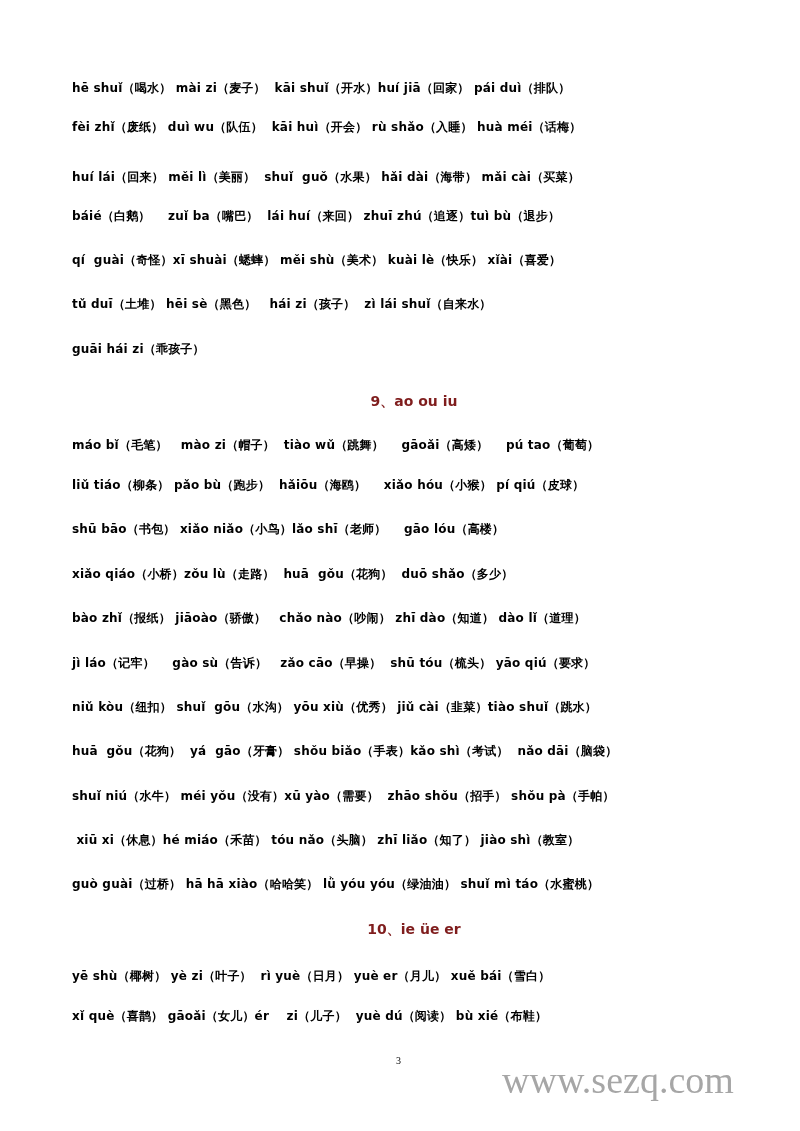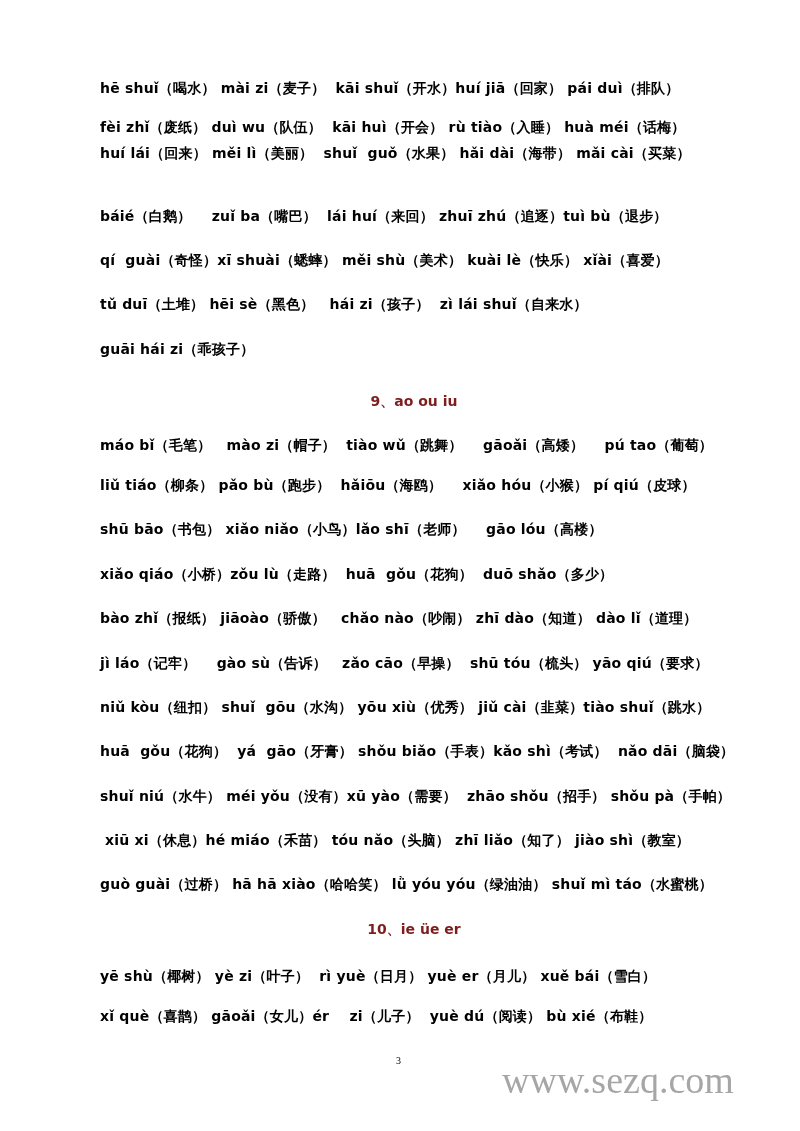--- a/index.html
+++ b/index.html
@@ -1,33 +1,33 @@
 <!DOCTYPE html>
 <html><head>
 <meta charset="utf-8">
 <style>
   html, body { margin: 0; padding: 0; background: #ffffff; }
   body { width: 800px; height: 1131px; position: relative; overflow: hidden;
          font-family: "DejaVu Sans", "Liberation Sans", sans-serif; color: #000; }
-  .line { position: absolute; left: 72px; white-space: pre; font-size: 14px;
-          font-weight: bold; letter-spacing: 0.2px; margin-left: 28px; }
+  .line { position: absolute; left: 72px; white-space: pre; font-size: 12px;
+          font-weight: bold; letter-spacing: 0.2px; }
   .heading { position: absolute; left: 0; width: 800px; text-align: center;
              color: #7f1d1d; font-size: 14px; font-weight: bold; padding-left: 14px; }
   .page-num { position: absolute; left: 396px; top: 1055px; font-size: 10px;
               font-family: "Liberation Serif", serif; }
   .watermark { position: absolute; left: 502px; top: 1058px; font-size: 38px;
                color: #a6a6a6; font-family: Liberation Serif, serif; }
 </style>
 </head>
 <body>
 
 <div>
   <div class="line" style="top:80px">hē shuǐ（喝水） mài zi（麦子）  kāi shuǐ（开水）huí jiā（回家） pái duì（排队）</div>
-  <div class="line" style="top:119px">fèi zhǐ（废纸） duì wu（队伍）  kāi huì（开会） rù tiào（入睡） huà méi（话梅）</div>
-  <div class="line" style="top:145px">huí lái（回来） měi lì（美丽）  shuǐ  guǒ（水果） hǎi dài（海带） mǎi cài（买菜）</div>
+  <div class="line" style="top:119px">fèi zhǐ（废纸） duì wu（队伍）  kāi huì（开会） rù shǎo（入睡） huà méi（话梅）</div>
+  <div class="line" style="top:169px">huí lái（回来） měi lì（美丽）  shuǐ  guǒ（水果） hǎi dài（海带） mǎi cài（买菜）</div>
   <div class="line" style="top:208px">báié（白鹅）    zuǐ ba（嘴巴）  lái huí（来回） zhuī zhú（追逐）tuì bù（退步）</div>
   <div class="line" style="top:252px">qí  guài（奇怪）xī shuài（蟋蟀） měi shù（美术） kuài lè（快乐） xǐài（喜爱）</div>
   <div class="line" style="top:296px">tǔ duī（土堆） hēi sè（黑色）   hái zi（孩子）  zì lái shuǐ（自来水）</div>
   <div class="line" style="top:341px">guāi hái zi（乖孩子）</div>
 
   <div class="heading" style="top:393px">9、ao ou iu</div>
 
   <div class="line" style="top:437px">máo bǐ（毛笔）   mào zi（帽子）  tiào wǔ（跳舞）    gāoǎi（高矮）    pú tao（葡萄）</div>
   <div class="line" style="top:477px">liǔ tiáo（柳条） pǎo bù（跑步）  hǎiōu（海鸥）    xiǎo hóu（小猴） pí qiú（皮球）</div>
   <div class="line" style="top:521px">shū bāo（书包） xiǎo niǎo（小鸟）lǎo shī（老师）    gāo lóu（高楼）</div>

